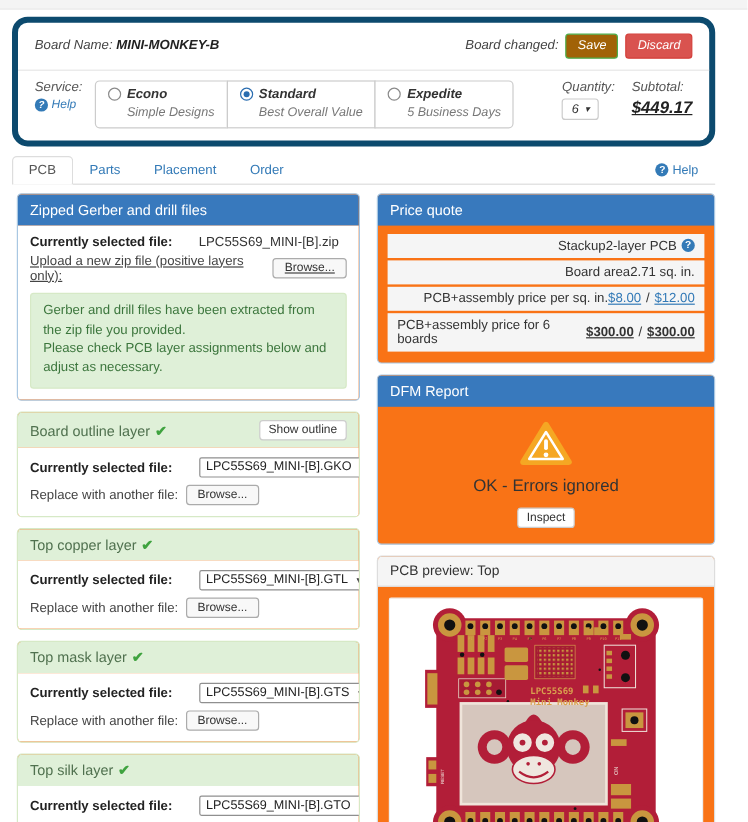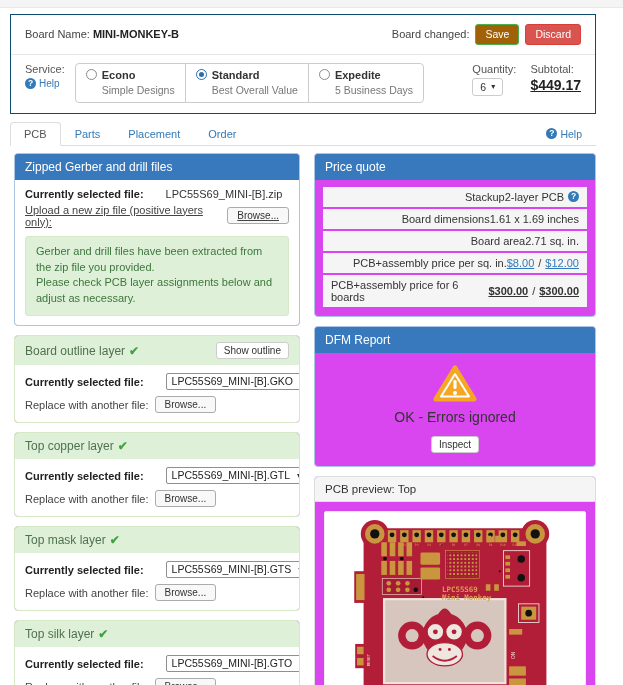--- a/index.html
+++ b/index.html
@@ -2,21 +2,21 @@
 <html><head>
 <meta charset="utf-8">
 <style>
   * { margin:0; padding:0; box-sizing:border-box; }
   html,body { width:623px; height:685px; overflow:hidden; background:#fff;
     font-family:"Liberation Sans", sans-serif; font-size:11px; color:#333; }
   .topstrip { height:8px; background:#f4f4f4; border-bottom:1px solid #e9e9e9; }
   .container { width:586px; margin:6px 0 0 10px; }
 
   
-  .top-card { border:1px solid #0c4a6e; border-radius:0; background:#fff; }
+  .top-card { border:5px solid #0c4a6e; border-radius:13px; background:#fff;font-style:italic; }
   .board-row { display:flex; align-items:center; justify-content:space-between; padding:9px 14px; }
   .board-row .left { color:#444; }
   .board-row strong { color:#222; }
   .board-changed { display:flex; align-items:center; gap:6px; color:#444; }
   .btn { display:inline-block; border:1px solid transparent; border-radius:3px; font-size:10.5px;
          padding:3px 9px; cursor:pointer; line-height:1.2; }
   .btn-save { background:#a16207; border-color:#4cae4c; color:#fff; }
   .btn-discard { background:#d9534f; border-color:#d43f3a; color:#fff; }
   .divider { border-top:1px solid #e7e7e7; }
   .service-row { display:flex; padding:8px 14px 10px; align-items:flex-start; }
@@ -43,21 +43,21 @@
   .tabs { display:flex; align-items:flex-end; border-bottom:1px solid #ddd; margin-top:8px; padding-left:0; }
   .tab { padding:5px 13px; color:#337ab7; cursor:pointer; border:1px solid transparent; margin-bottom:-1px; }
   .tab.active { background:#fff; color:#555; border-color:#ddd #ddd #fff; border-radius:4px 4px 0 0; }
   .tabs .help-link { margin-left:auto; margin-right:14px; margin-bottom:5px; font-size:10.5px; }
 
   
   .cols { display:flex; gap:14px; margin-top:7px; padding-left:4px; }
   .col { width:286px; }
   .col-r { width:282px; }
 
-  .panel { border-radius:4px; margin-bottom:9px; background:#d946ef; overflow:hidden; }
+  .panel { border-radius:4px; margin-bottom:9px; background:#f97316; overflow:hidden; }
   .panel-blue { border:1px solid #a9c7e2; }
   .panel-blue > .phead { background:#3879bd; color:#fff; padding:6px 10px; font-size:12px; }
   .panel-green { border:1px solid #d6e9c6; }
   .panel-green > .phead { background:#dff0d8; color:#50714f; padding:6px 10px; font-size:12px;
                           display:flex; align-items:center; justify-content:space-between; }
   .panel-gray { border:1px solid #ddd; }
   .panel-gray > .phead { background:#f5f5f5; color:#333; padding:6px 10px; font-size:11.5px; border-bottom:1px solid #ddd; }
   .pbody { padding:8px 10px 9px; background:#fff; }
   .check { color:#3fa33f; font-weight:bold; margin-left:4px; }
   .mini-btn { background:#fff; border:1px solid #ccc; border-radius:3px; font-size:10px; padding:2px 7px; color:#333; cursor:pointer; }
@@ -272,26 +272,20 @@
         <div class="phead">Price quote</div>
         <div class="pq-body">
           <div class="pq-row">
             <span>Stackup</span>
             <span class="v">
               <span>2-layer PCB</span>
               <span class="qicon">?</span>
             </span>
           </div>
           <div class="pq-row">
-            <span>Board dimensions</span>
-            <span class="v">
-                <span>1.61 x 1.69 inches</span>
-              </span>
-          </div>
-          <div class="pq-row">
             <span>Board area</span>
             <span class="v">
                 <span>2.71 sq. in.</span>
               </span>
           </div>
           <div class="pq-row">
             <span>PCB+assembly price per sq. in.</span>
             <span class="v">
               <span class="money">$8.00</span>
               <span>/</span>

